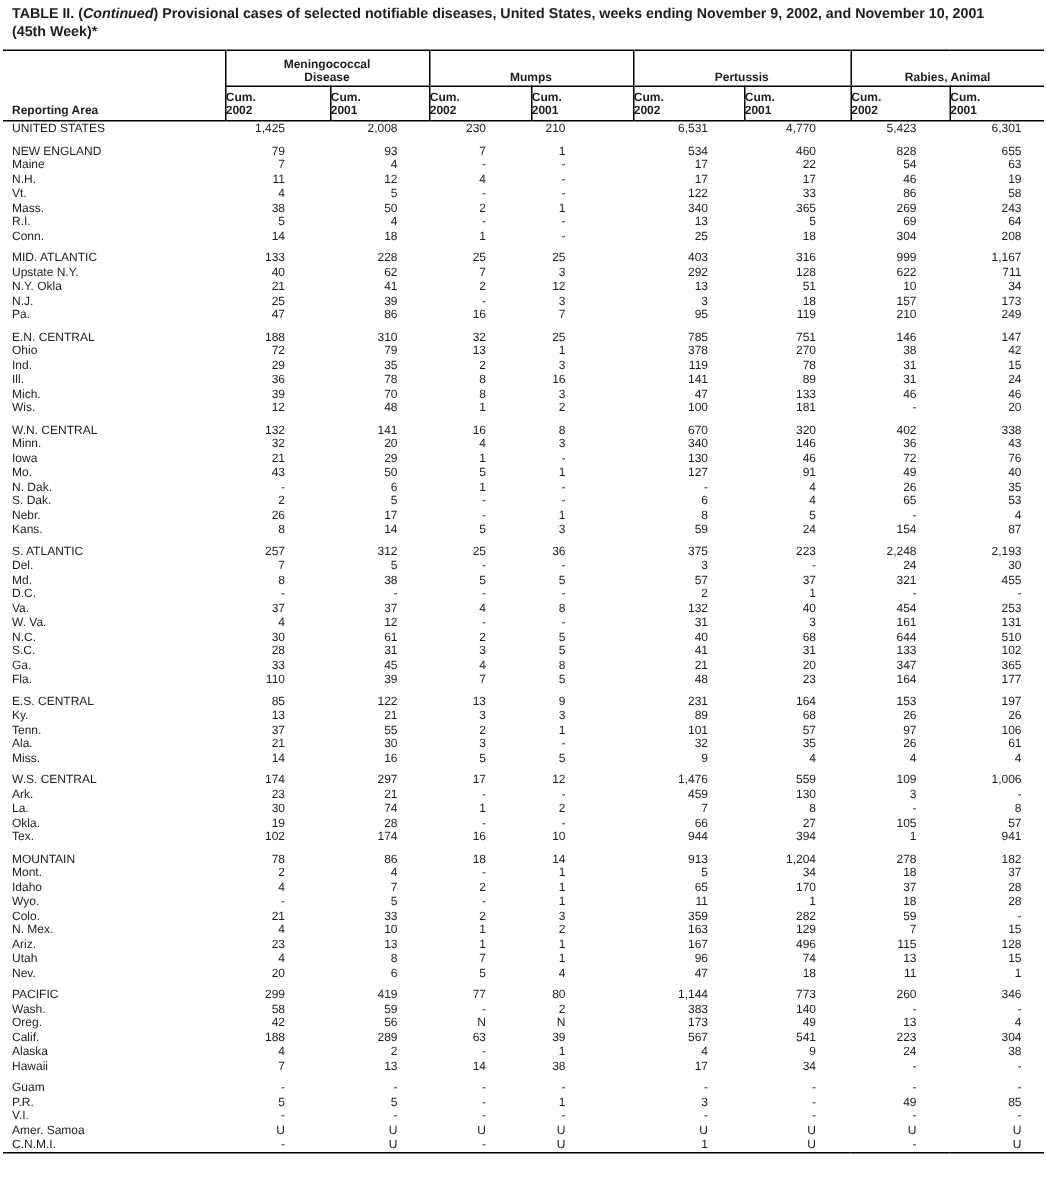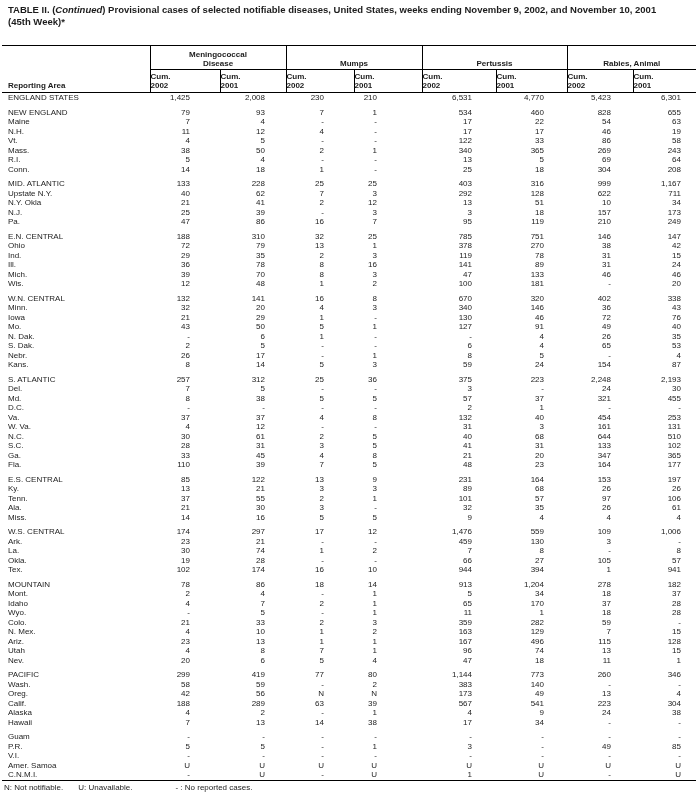--- a/index.html
+++ b/index.html
@@ -9,21 +9,21 @@
     font-family: "Liberation Sans", sans-serif;
     color: #1c1c1c;
   }
   .page { width: 698px; padding: 4px 2px 0 2px; }
 
   .title {
     font-size: 9.5px;
     font-weight: bold;
     line-height: 11.5px;
     padding-left: 6px;
-    margin-bottom: 18px;
+    margin-bottom: 6px;
     letter-spacing: 0px;
   }
   .title .cont { font-style: italic; }
 
   table.tbl {
     width: 694px;
     border-collapse: collapse;
     table-layout: fixed;
     border-top: 1px solid #000;
     border-bottom: 1.5px solid #000;
@@ -158,21 +158,21 @@
             <div>2002</div>
         </th>
         <th class="sub">
           <div>Cum.</div>
             <div>2001</div>
         </th>
       </tr>
     </thead>
     <tbody id="tbody">
         <tr>
-          <td class="area">ENGLAND STATES</td>
+          <td class="area">UNITED STATES</td>
           <td class="num v0">1,425</td>
           <td class="num v1">2,008</td>
           <td class="num v2">230</td>
           <td class="num v3">210</td>
           <td class="num v4">6,531</td>
           <td class="num v5">4,770</td>
           <td class="num v6">5,423</td>
           <td class="num v7">6,301</td>
         </tr>
         <tr class="spacer">
@@ -928,20 +928,15 @@
           <td class="num v3">U</td>
           <td class="num v4">1</td>
           <td class="num v5">U</td>
           <td class="num v6">-</td>
           <td class="num v7">U</td>
         </tr>
       </tbody>
   </table>
 
   <div class="foot">
-    <div class="foot1">
-      <span class="fn-n">N: Not notifiable.</span>
-      <span class="fn-u">U: Unavailable.</span>
-      <span class="fn-d">- : No reported cases.</span>
-    </div>
   </div>
 
 </div>
 
 </body></html>

